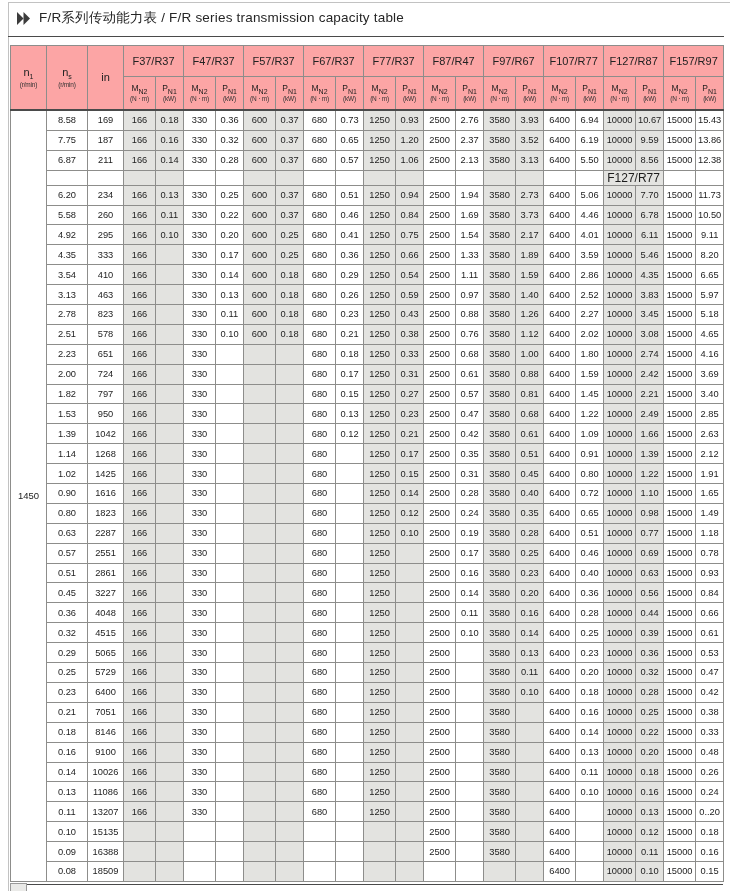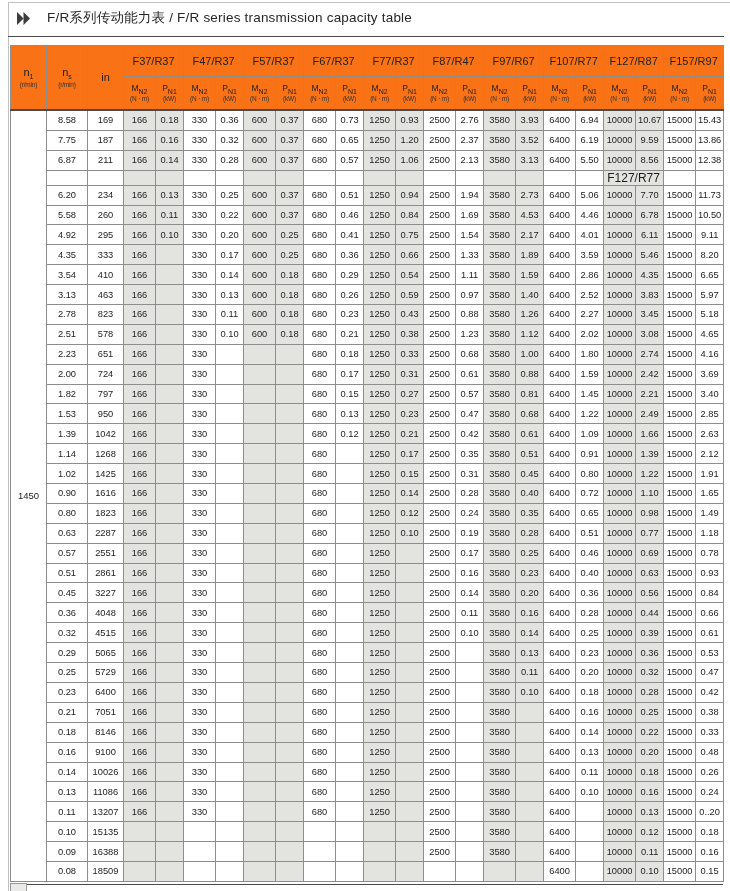--- a/index.html
+++ b/index.html
@@ -4,37 +4,37 @@
 <style>
   html,body { margin:0; padding:0; }
   body {
     width:730px; height:891px; position:relative; overflow:hidden;
     background:#ffffff; color:#1c1c1c;
     font-family:"Liberation Sans", sans-serif;
   }
   .page-top-line { position:absolute; top:2px; left:8px; width:722px; border-top:1px solid #c2c2c2; }
   .page-left-line { position:absolute; top:2px; left:8px; height:889px; border-left:1px solid #c2c2c2; }
 
-  .title-row { position:absolute; top:9px; left:17px; display:flex; align-items:center; gap:16px;justify-content:center; }
+  .title-row { position:absolute; top:9px; left:17px; display:flex; align-items:center; gap:8px;justify-content:center; }
   .title-text { font-size:13.5px; letter-spacing:0.2px; color:#262626; }
   .title-icon { width:14px; height:13px; display:inline-block; }
 
   .title-rule { position:absolute; top:36px; left:8px; width:716px; border-top:1.5px solid #4a4a4a; }
 
   .tbl-wrap { position:absolute; top:45px; left:10px; width:713px; }
   table.cap {
     border-collapse:collapse; table-layout:fixed; width:713px;
     border:1.4px solid #4a4a4a;
   }
   table.cap th, table.cap td {
     border:1px solid #8d8d8b; padding:0; text-align:center; vertical-align:middle;
     overflow:hidden; white-space:nowrap; font-weight:normal;
   }
   .sh { background:#e3e3e0; }
-  thead th { background:#f97316; }
+  thead th { background:#fca5a5; }
   thead tr.grp-row th { height:30px; font-size:11px; color:#222; }
   thead tr.sub-row th { height:32px; }
   thead tr.sub-row { border-bottom:2px solid #4a4a4a; }
   th.corner { font-size:10.5px; line-height:1.15; }
   th.corner sub, .subhead sub { font-size:7px; }
   .subhead { font-size:8.5px; line-height:1.1; }
   .subhead .unit, th.corner .unit { display:block; font-size:6.5px; color:#333; letter-spacing:-0.2px; }
   tbody td { height:18.9px; font-size:9.3px; }
   tbody td.n1v { background:#fff; font-size:9.5px; }
   tr.note-row td { height:12.5px; font-size:12px;margin-left:21px; }
@@ -255,21 +255,21 @@
           <td>0.22</td>
           <td class="sh">600</td>
           <td class="sh">0.37</td>
           <td>680</td>
           <td>0.46</td>
           <td class="sh">1250</td>
           <td class="sh">0.84</td>
           <td>2500</td>
           <td>1.69</td>
           <td class="sh">3580</td>
-          <td class="sh">4.53</td>
+          <td class="sh">3.73</td>
           <td>6400</td>
           <td>4.46</td>
           <td class="sh">10000</td>
           <td class="sh">6.78</td>
           <td>15000</td>
           <td>10.50</td>
         </tr>
         <tr>
           <td>4.92</td>
           <td>295</td>
@@ -397,21 +397,21 @@
           <td class="sh"></td>
           <td>330</td>
           <td>0.10</td>
           <td class="sh">600</td>
           <td class="sh">0.18</td>
           <td>680</td>
           <td>0.21</td>
           <td class="sh">1250</td>
           <td class="sh">0.38</td>
           <td>2500</td>
-          <td>1.23</td>
+          <td>0.76</td>
           <td class="sh">3580</td>
           <td class="sh">1.12</td>
           <td>6400</td>
           <td>2.02</td>
           <td class="sh">10000</td>
           <td class="sh">3.08</td>
           <td>15000</td>
           <td>4.65</td>
         </tr>
         <tr>

